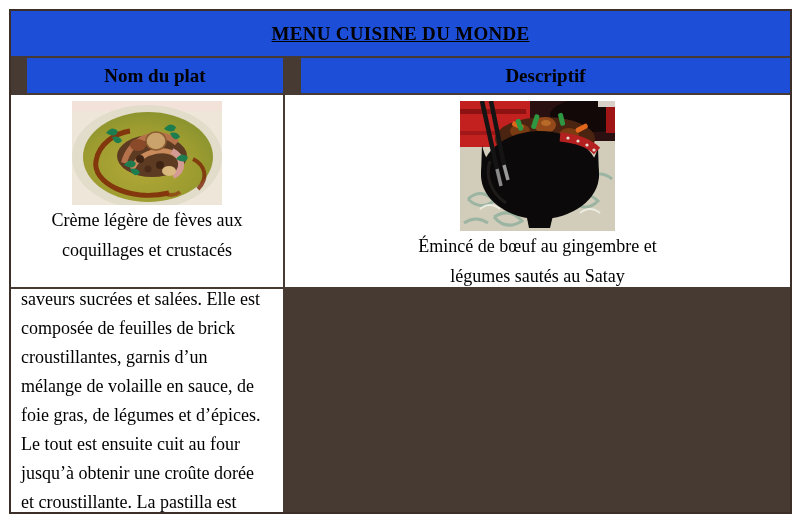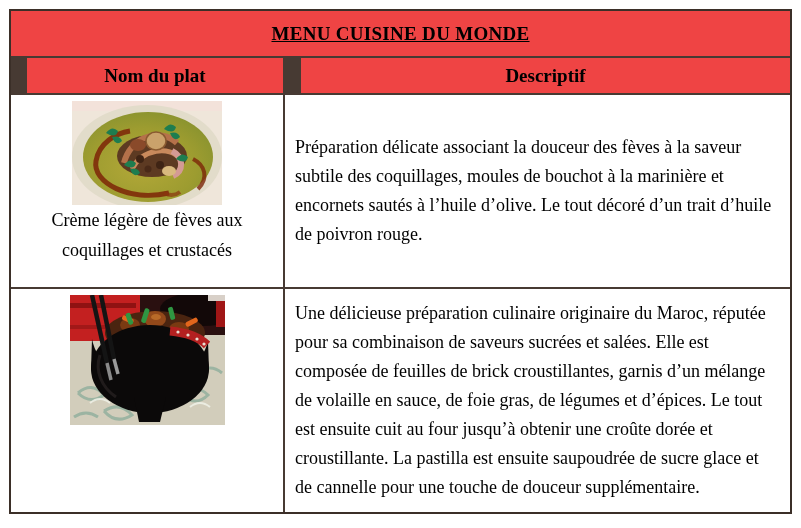--- a/index.html
+++ b/index.html
@@ -11,21 +11,21 @@
   .menu-table {
     position: absolute; left: 9px; top: 9px; width: 783px; height: 505px;
     background: #473a33;
     border: 2px solid #3b2f28;
     display: grid;
     grid-template-columns: 272px 1fr;
     grid-template-rows: 45px 35px 192px 1fr;
     gap: 2px;
   }
   .cell { background: #ffffff; overflow: hidden; }
-  .peach { background: #ef4444; }
+  .peach { background: #1d4ed8; }
 
   .title-cell {
     grid-column: 1 / -1;
     display: flex; align-items: center; justify-content: center;
   }
   .title-text {
     font-size: 19px; font-weight: bold; text-decoration: underline;
     letter-spacing: 0.3px;
   }
 
@@ -95,23 +95,20 @@
         <g fill="#1e7d4f">
           <path d="M34,32 q6,-8 12,-2 q-2,8 -12,2 M40,36 q8,-2 10,4 q-6,6 -10,-4"></path>
           <path d="M92,28 q6,-8 12,-2 q-2,8 -12,2 M98,32 q8,-2 10,4 q-6,6 -10,-4"></path>
           <path d="M52,64 q6,-8 12,-2 q-2,8 -12,2 M58,68 q8,-2 10,4 q-6,6 -10,-4"></path>
           <path d="M104,58 q6,-8 12,-2 q-2,8 -12,2"></path>
         </g>
       </svg>
       <div class="dish-name">Crème légère de fèves aux coquillages et crustacés</div>
     </div>
 
-    <div class="cell desc-cell">
-      <div class="desc-text">Préparation délicate associant la douceur des fèves à la saveur subtile des coquillages, moules de bouchot à la marinière et encornets sautés à l’huile d’olive. Le tout décoré d’un trait d’huile de poivron rouge.</div>
-    </div>
 
     <div class="cell name-cell">
       <svg class="dish-photo" width="155" height="130" viewBox="0 0 155 130">
         <rect x="0" y="0" width="155" height="130" fill="#d2cdbb"></rect>
         <g stroke="#8fae9c" stroke-width="3" fill="none" opacity="0.8">
           <path d="M8,98 q14,-12 26,2 q-14,10 -26,-2"></path>
           <path d="M34,116 q16,-10 28,4 q-16,10 -28,-4"></path>
           <path d="M112,100 q14,-12 26,0 q-12,12 -26,0"></path>
           <path d="M128,78 q12,-10 24,0"></path>
           <path d="M4,122 q12,-8 24,0"></path>
@@ -159,20 +156,21 @@
           <circle cx="127" cy="44" r="1.6"></circle>
             <circle cx="134" cy="49" r="1.6"></circle>
         </g>
         <path d="M64,102 L96,102 L90,127 L69,127 Z" fill="#0b0909"></path>
         <path d="M30,60 A 48,40 0 0 0 46,102" fill="none" stroke="#2a2424" stroke-width="3" opacity="0.7"></path>
         <path d="M22,0 L37,68" stroke="#141414" stroke-width="4.5"></path>
         <path d="M31,0 L44,64" stroke="#141414" stroke-width="4.5"></path>
         <path d="M37,68 L41,85" stroke="#8a8a8a" stroke-width="3.5"></path>
         <path d="M44,64 L48,79" stroke="#9a9a9a" stroke-width="3.5"></path>
       </svg>
+      <div class="dish-name">Émincé de bœuf au gingembre et légumes sautés au Satay</div>
     </div>
 
     <div class="cell desc-cell">
       <div class="desc-text">Une délicieuse préparation culinaire originaire du Maroc, réputée pour sa combinaison de saveurs sucrées et salées. Elle est composée de feuilles de brick croustillantes, garnis d’un mélange de volaille en sauce, de foie gras, de légumes et d’épices. Le tout est ensuite cuit au four jusqu’à obtenir une croûte dorée et croustillante. La pastilla est ensuite saupoudrée de sucre glace et de cannelle pour une touche de douceur supplémentaire.</div>
     </div>
 
   </div>
 </div>
 
 </body></html>

